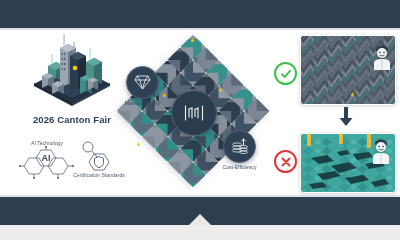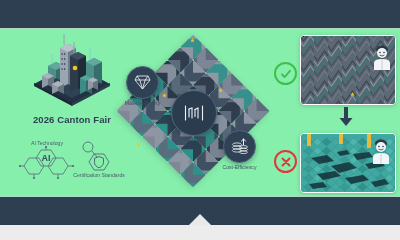--- a/index.html
+++ b/index.html
@@ -2,21 +2,21 @@
 <html><head>
 <meta charset="utf-8">
 <style>
   html,body{margin:0;padding:0;}
   body{
     width:400px;height:225px;overflow:hidden;
     background:#ececec;
     font-family:"Liberation Sans", sans-serif;
     position:relative;
   }
-  #stage{position:absolute;inset:0;background:#86efac;border-radius:25px;}
+  #stage{position:absolute;inset:0;background:#ffffff;border-radius:25px;}
 
   
   .bar{position:absolute;left:0;width:400px;background:#2e3f52;}
   .bar.top{top:0;height:28px;}
   .bar.bot{bottom:0;height:28px;}
   .bar.top::after{content:"";position:absolute;left:0;bottom:-2px;width:400px;height:2px;background:#c9cbd4;opacity:.55;}
   .bar.bot::before{content:"";position:absolute;left:0;top:-2px;width:400px;height:2px;background:#c9cbd4;opacity:.55;}
   .notch{position:absolute;left:50%;transform:translateX(-50%);bottom:0;
     width:0;height:0;border-left:11px solid transparent;border-right:11px solid transparent;
     border-bottom:11px solid #e9e9e7;}

